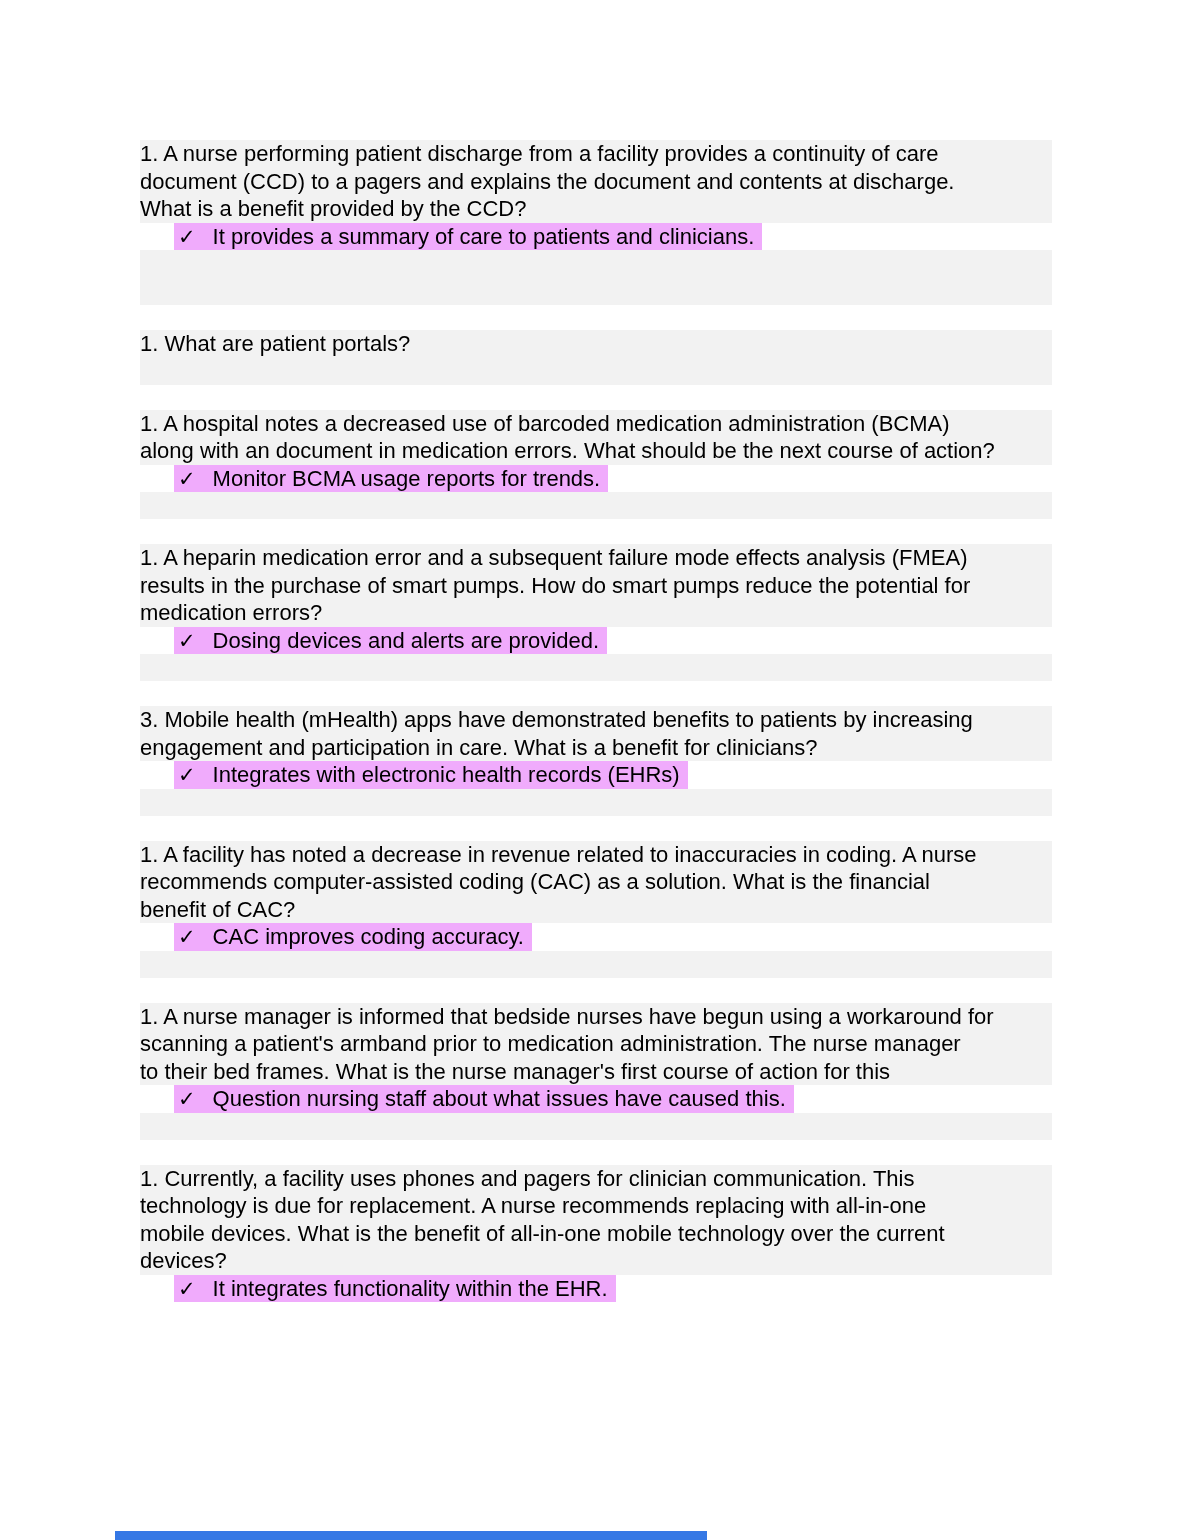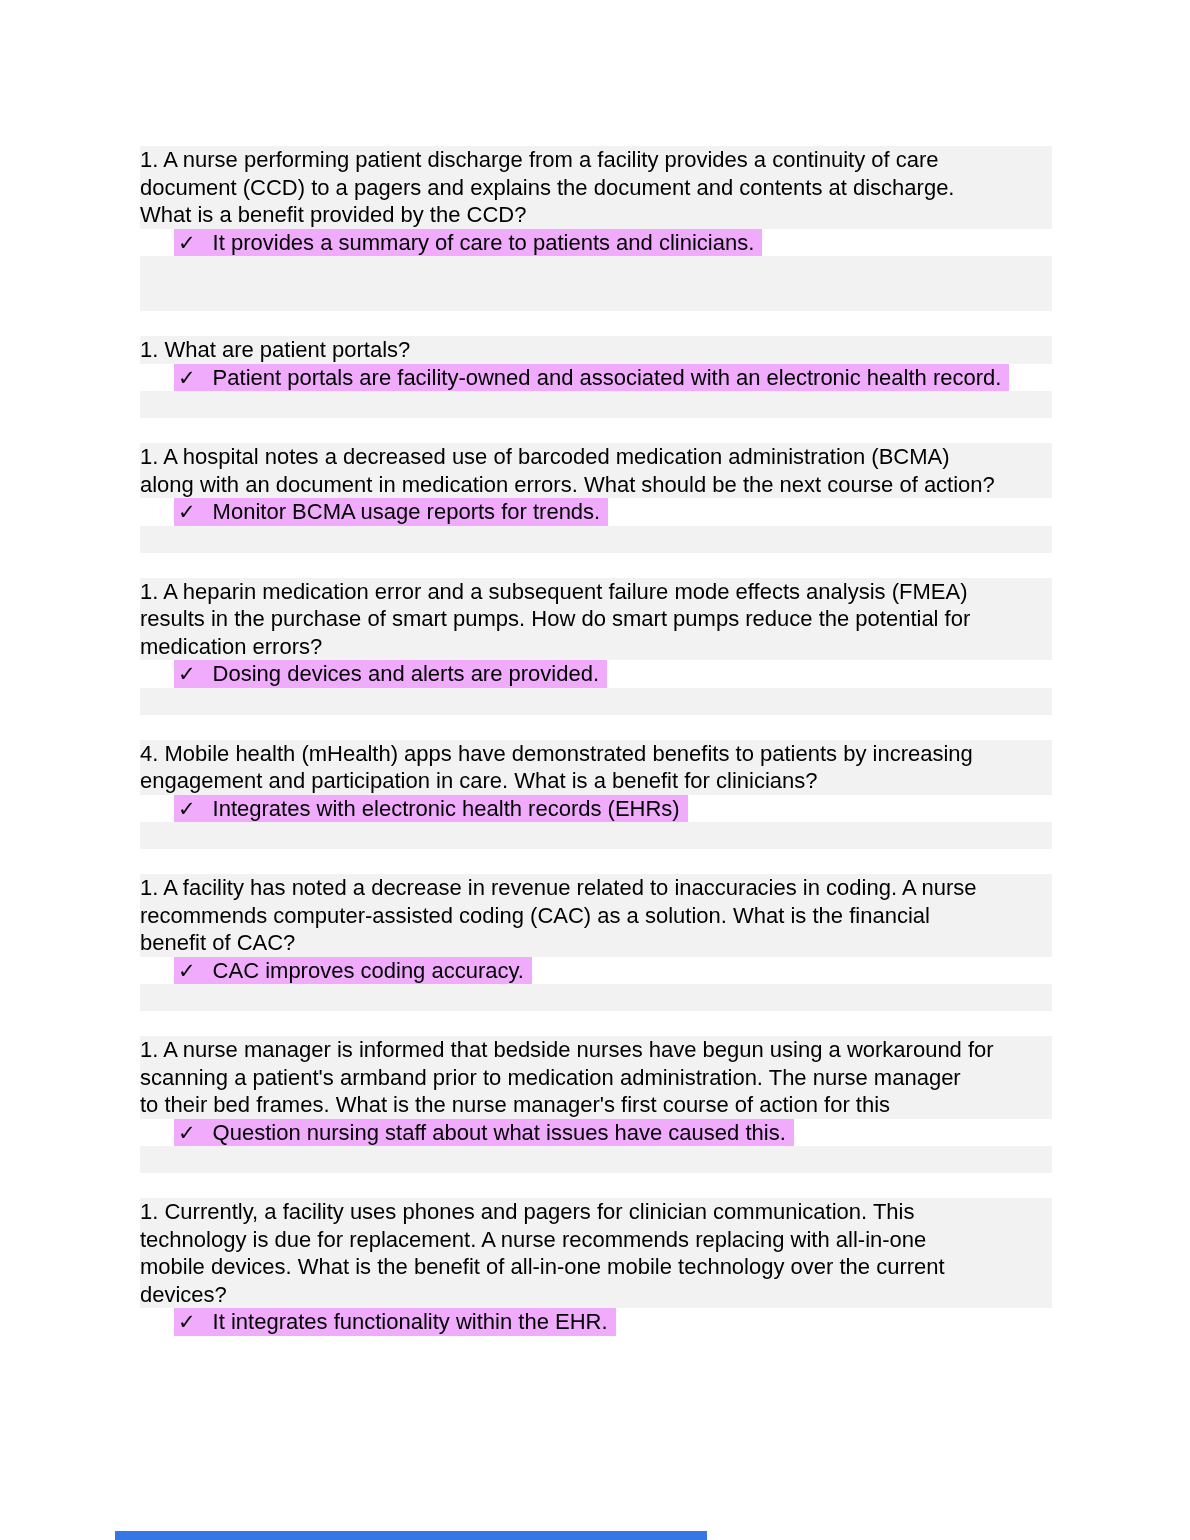--- a/index.html
+++ b/index.html
@@ -11,21 +11,21 @@
     width: 1190px;
     height: 1540px;
     position: relative;
     overflow: hidden;
     font-family: "Liberation Sans", sans-serif;
     color: #000000;
   }
   .page {
     position: absolute;
     left: 140px;
-    top: 146px;
+    top: 140px;
     width: 912px;
   }
   .qa {
     margin-bottom: 25px;
   }
   .q {
     background: #f2f2f2;
     font-size: 22px;
     line-height: 27.5px;
   }
@@ -81,23 +81,20 @@
     <div class="ans">
       <span class="hl"><span class="check">✓</span><span>It provides a summary of care to patients and clinicians.</span></span>
     </div>
     <div class="tail tall"></div>
   </section>
 
   <section class="qa">
     <div class="q">
         <div>1. What are patient portals?</div>
       </div>
-    <div class="ans">
-      <span class="hl"><span class="check">✓</span><span>Patient portals are facility-owned and associated with an electronic health record.</span></span>
-    </div>
     <div class="tail"></div>
   </section>
 
   <section class="qa">
     <div class="q">
         <div>1. A hospital notes a decreased use of barcoded medication administration (BCMA)</div>
         <div>along with an document in medication errors. What should be the next course of action?</div>
       </div>
     <div class="ans">
       <span class="hl"><span class="check">✓</span><span>Monitor BCMA usage reports for trends.</span></span>
@@ -112,21 +109,21 @@
         <div>medication errors?</div>
       </div>
     <div class="ans">
       <span class="hl"><span class="check">✓</span><span>Dosing devices and alerts are provided.</span></span>
     </div>
     <div class="tail"></div>
   </section>
 
   <section class="qa">
     <div class="q">
-        <div>4. Mobile health (mHealth) apps have demonstrated benefits to patients by increasing</div>
+        <div>3. Mobile health (mHealth) apps have demonstrated benefits to patients by increasing</div>
         <div>engagement and participation in care. What is a benefit for clinicians?</div>
       </div>
     <div class="ans">
       <span class="hl"><span class="check">✓</span><span>Integrates with electronic health records (EHRs)</span></span>
     </div>
     <div class="tail"></div>
   </section>
 
   <section class="qa">
     <div class="q">

